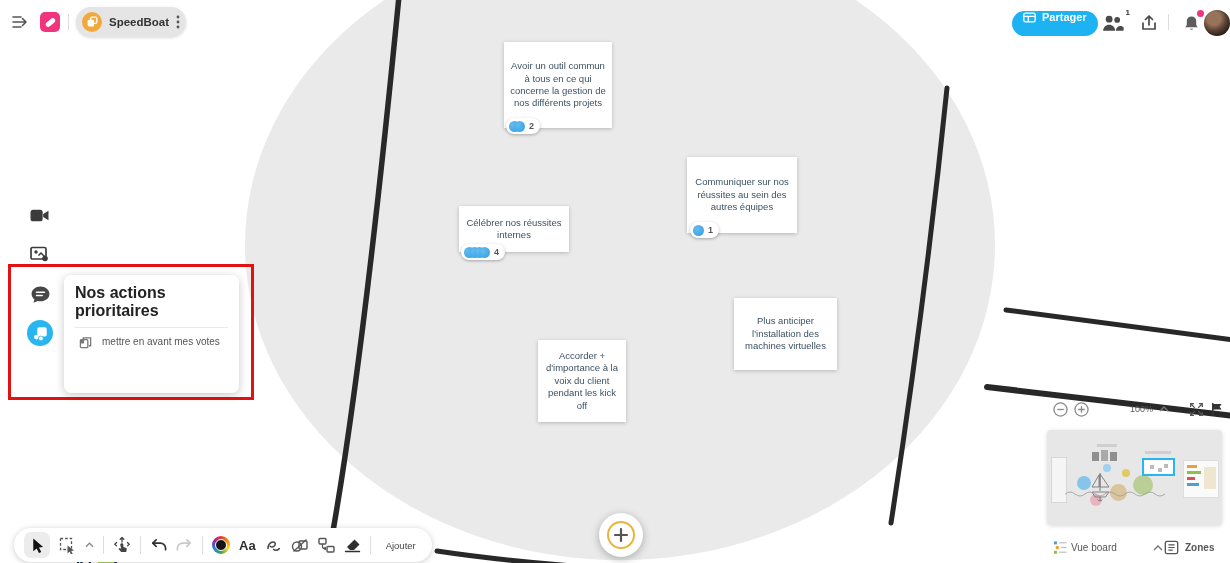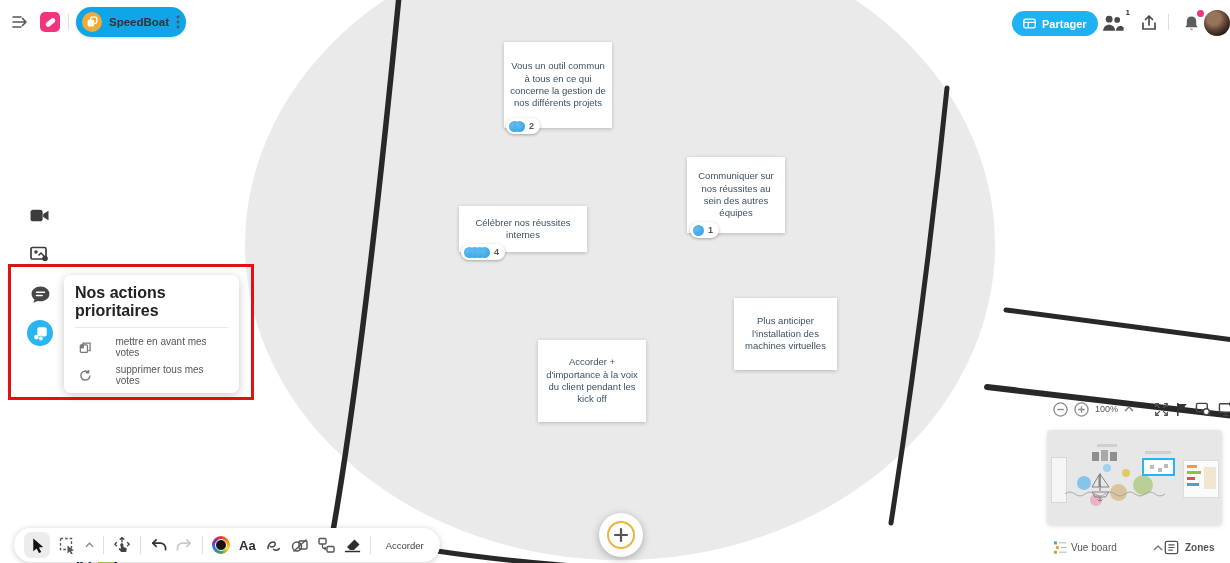--- a/index.html
+++ b/index.html
@@ -19,27 +19,27 @@
   .vote-badge { z-index:3; display:inline-flex; align-items:center; background:#fff;
     border-radius:10px; padding:2px 6px 2px 3px; box-shadow:0 1px 3px rgba(0,0,0,.3); height:16px;}
   .vote-badge .tokens { display:inline-flex; }
   .vote-badge .token { width:11px; height:11px; border-radius:50%;
     background:radial-gradient(circle at 35% 35%, #63bbee, #2f9fe4); }
   .vote-badge .token + .token { margin-left:-6px; }
   .vote-badge .vcount { font-size:9px; font-weight:bold; color:#555; margin-left:4px; }
 
   
   .hbtn { display:flex; align-items:center; justify-content:center; cursor:pointer; }
-  #board-pill { left:76px; top:7px; width:110px; height:30px; background:#0ea5e9; border-radius:15px;
+  #board-pill { left:76px; top:7px; width:110px; height:30px; background:#e5e5e5; border-radius:15px;
     box-shadow:0 1px 3px rgba(0,0,0,.14); display:flex; align-items:center; padding:0 6px; z-index:10;}
   #board-pill .orb { width:20px; height:20px; border-radius:50%; background:#f2a93b;
     display:flex; align-items:center; justify-content:center; }
   #board-pill .bname { font-size:11.5px; font-weight:bold; color:#333; margin-left:7px; flex:1; }
   #share-btn { left:1012px; top:11px; height:25px; padding:0 11px; border-radius:13px;
-    background:#1db3f2; display:flex; align-items:center; gap:6px; z-index:10; }
+    background:#1db3f2; display:flex; align-items:flex-start; gap:6px; z-index:10; }
   #share-btn span { color:#fff; font-size:11px; font-weight:bold; }
   .count-badge { font-size:8px; font-weight:bold; color:#333; position:absolute; top:-4px; right:-4px; }
   #avatar { left:1204px; top:10px; width:26px; height:26px; border-radius:50%;
     background:radial-gradient(circle at 38% 32%, #97735a 0 28%, #5d4334 50%, #241b16 78%);
     box-shadow:0 0 0 1px rgba(0,0,0,.08) inset; z-index:10;}
   .bell-dot { position:absolute; top:-1px; right:-2px; width:7px; height:7px; border-radius:50%;
     background:#f2337e; }
 
   
   .side-ic { z-index:4; cursor:pointer; }
@@ -49,21 +49,21 @@
   
   #red-box { left:8px; top:264px; width:246px; height:136px; border:3px solid #e11212; z-index:3; }
   #vote-panel { left:64px; top:275px; width:175px; height:118px; background:#fff; border-radius:7px;
     box-shadow:0 2px 10px rgba(0,0,0,.22); z-index:4; padding:9px 11px; }
   #vote-panel h3 { font-size:16px; color:#222; margin-bottom:4px; }
   #vote-panel .body { font-size:9px; color:#666; line-height:1.35; }
   #vote-panel .body b { color:#444; }
   #vote-panel .jdot { display:inline-block; width:8px; height:8px; border-radius:50%;
     background:#29b5f0; vertical-align:-1px; margin:0 3px 0 3px; }
   #vote-panel hr { border:none; border-top:1px solid #e9e9e9; margin:7px 0 5px; }
-  .prow { display:flex; align-items:center; gap:24px; padding:3px 0 3px 4px; cursor:pointer; }
+  .prow { display:flex; align-items:flex-start; gap:10px; padding:3px 0 3px 4px; cursor:pointer; }
   .prow span { font-size:10px; color:#555; }
 
   
   #toolbar { left:14px; top:528px; height:34px; background:#fff; border-radius:17px;
     box-shadow:0 1px 6px rgba(0,0,0,.2); display:flex; align-items:center; padding:0 10px;
     gap:9px; z-index:10; }
   .tdiv { width:1px; height:18px; background:#ddd; }
   .tool { display:flex; align-items:center; justify-content:center; cursor:pointer; }
   .tool.selected { background:#ececec; border-radius:7px; width:26px; height:26px; }
   #color-wheel { width:18px; height:18px; border-radius:50%;
@@ -76,21 +76,21 @@
 
   
   #fab { left:599px; top:513px; width:44px; height:44px; border-radius:50%; background:#fff;
     box-shadow:0 2px 8px rgba(0,0,0,.28); display:flex; align-items:center; justify-content:center;
     z-index:6; }
   #fab .ring { width:28px; height:28px; border-radius:50%; border:2px solid #edb33f;
     display:flex; align-items:center; justify-content:center; }
 
   
   #zoom-row { left:1053px; top:401px; display:flex; align-items:center; gap:6px; z-index:6; }
-  #zoom-row .zl { font-size:9px; color:#555; }
+  #zoom-row .zl { font-size:9px; color:#555;margin-left:35px; }
   #minimap { left:1047px; top:430px; width:175px; height:95px; background:#e7e7e7; border-radius:4px;
     box-shadow:0 1px 4px rgba(0,0,0,.15); z-index:6; overflow:hidden; }
   .mm { position:absolute; }
   #mm-viewport { left:95px; top:28px; width:33px; height:18px; background:#fff;
     border:2px solid #29b5f0; z-index:2; }
   #view-row { left:1053px; top:540px; display:flex; align-items:center; gap:3px; z-index:6; }
   #view-row .lbl { font-size:10px; color:#555; }
   #zones-row { left:1164px; top:540px; display:flex; align-items:center; gap:6px; z-index:6; }
   #zones-row .lbl { font-size:10px; color:#555;font-weight:bold; }
 
@@ -104,51 +104,51 @@
 
 <div class="abs" id="gray-circle"></div>
 <svg class="abs" id="lines-svg" width="1230" height="563" viewBox="0 0 1230 563">
   <path d="M399,-4 C381,180 357,400 330,548" stroke="#282828" stroke-width="5.5" fill="none" stroke-linecap="round"></path>
   <path d="M947,88 C932,235 910,400 891,523" stroke="#282828" stroke-width="5" fill="none" stroke-linecap="round"></path>
   <path d="M1006,310 L1234,340" stroke="#282828" stroke-width="5" fill="none" stroke-linecap="round"></path>
   <path d="M987,387 L1234,416" stroke="#282828" stroke-width="6" fill="none" stroke-linecap="round"></path>
   <path d="M437,551 C510,562 590,568 665,572" stroke="#282828" stroke-width="5" fill="none" stroke-linecap="round"></path>
 </svg>
 
-<div class="abs note" style="left:504px;top:42px;width:108px;height:86px">Vous un outil commun à tous en ce qui concerne la gestion de nos différents projets</div>
+<div class="abs note" style="left:504px;top:42px;width:108px;height:86px">Avoir un outil commun à tous en ce qui concerne la gestion de nos différents projets</div>
 <div class="abs vote-badge" style="left:506px;top:118px">
     <span class="tokens">
       <span class="token"></span>
       <span class="token"></span>
     </span>
     <span class="vcount">2</span>
   </div>
 
-<div class="abs note" style="left:687px;top:157px;width:98px;height:76px">Communiquer sur nos réussites au sein des autres équipes</div>
+<div class="abs note" style="left:687px;top:157px;width:110px;height:76px">Communiquer sur nos réussites au sein des autres équipes</div>
 <div class="abs vote-badge" style="left:690px;top:222px">
     <span class="tokens">
       <span class="token"></span>
     </span>
     <span class="vcount">1</span>
   </div>
 
-<div class="abs note" style="left:459px;top:206px;width:128px;height:46px">Célébrer nos réussites internes</div>
+<div class="abs note" style="left:459px;top:206px;width:110px;height:46px">Célébrer nos réussites internes</div>
 <div class="abs vote-badge" style="left:461px;top:244px">
     <span class="tokens">
       <span class="token"></span>
       <span class="token"></span>
       <span class="token"></span>
       <span class="token"></span>
     </span>
     <span class="vcount">4</span>
   </div>
 
 <div class="abs note" style="left:734px;top:298px;width:103px;height:72px">Plus anticiper l'installation des machines virtuelles</div>
 
-<div class="abs note" style="left:538px;top:340px;width:108px;height:82px">Accorder + d'importance à la voix du client pendant les kick off</div>
+<div class="abs note" style="left:538px;top:340px;width:88px;height:82px">Accorder + d'importance à la voix du client pendant les kick off</div>
 
 <div class="abs hbtn" style="left:8px;top:12px;width:24px;height:20px;z-index:10">
   <svg width="20" height="18" viewBox="0 0 20 18">
       <path d="M3 4h8M3 14h8" stroke="#555" stroke-width="1.6" stroke-linecap="round"></path>
       <path d="M3 9h13m0 0l-3.5-3.5M16 9l-3.5 3.5" stroke="#555" stroke-width="1.6" fill="none" stroke-linecap="round"></path>
     </svg>
 </div>
 <div class="abs hbtn" style="left:40px;top:12px;width:20px;height:20px;background:#f2337e;border-radius:5px;z-index:10">
   <div style="width:11px;height:5px;background:#fff;border-radius:3px;transform:rotate(-40deg)"></div>
 </div>
@@ -234,27 +234,20 @@
   <h3>Nos actions prioritaires</h3>
   <hr>
   <div class="prow">
     <svg width="13" height="13" viewBox="0 0 14 14">
         <rect x="1.5" y="4" width="8" height="8.5" rx="1" fill="none" stroke="#777" stroke-width="1.4"></rect>
         <path d="M4.5 4V2h8v8.5h-2" fill="none" stroke="#777" stroke-width="1.4"></path>
         <rect x="1.5" y="4" width="4" height="4" fill="#777"></rect>
       </svg>
     <span>mettre en avant mes votes</span>
   </div>
-  <div class="prow">
-    <svg width="13" height="13" viewBox="0 0 14 14">
-        <path d="M12 7a5 5 0 11-1.5-3.5" fill="none" stroke="#777" stroke-width="1.5"></path>
-        <path d="M10.5 1v3h-3" fill="none" stroke="#777" stroke-width="1.5"></path>
-      </svg>
-    <span>supprimer tous mes votes</span>
-  </div>
 </div>
 
 <div class="abs" id="toolbar">
   <div class="tool selected">
     <svg width="15" height="16" viewBox="0 0 16 17">
         <path d="M3.5 1.5l10.5 9-4.5.6 2.5 4.8-2.4 1.2-2.5-4.9-3.6 3z" fill="#111"></path>
       </svg>
   </div>
   <div class="tool">
     <svg width="17" height="17" viewBox="0 0 17 17">
@@ -312,21 +305,21 @@
         <path d="M4.5 7v2.5a2 2 0 002 2H8M8 11.5L6.6 10M8 11.5L6.6 13" stroke="#555" stroke-width="1.2" fill="none"></path>
       </svg>
   </div>
   <div class="tool">
     <svg width="17" height="15" viewBox="0 0 17 15">
         <path d="M10.5 1.5l5 5-5.5 5.5H6l-3-3z" fill="#2f2f2f"></path>
         <path d="M1.5 13.5h14" stroke="#2f2f2f" stroke-width="1.4" stroke-linecap="round"></path>
       </svg>
   </div>
   <div class="tdiv"></div>
-  <div class="tool ajouter">Accorder</div>
+  <div class="tool ajouter">Ajouter</div>
 </div>
 
 <div class="abs" id="fab">
   <div class="ring">
     <svg width="16" height="16" viewBox="0 0 16 16">
         <path d="M8 2v12M2 8h12" stroke="#555" stroke-width="2.2" stroke-linecap="round"></path>
       </svg>
   </div>
 </div>
 

